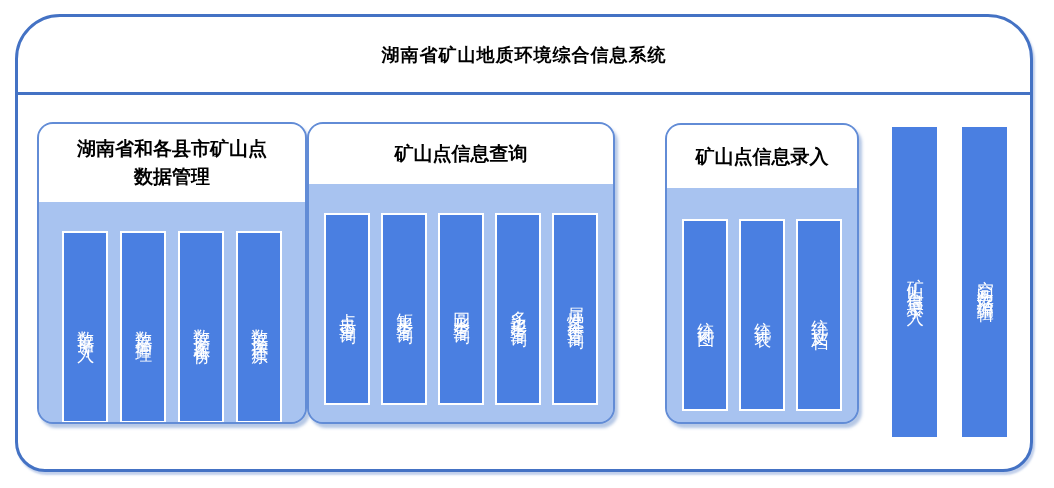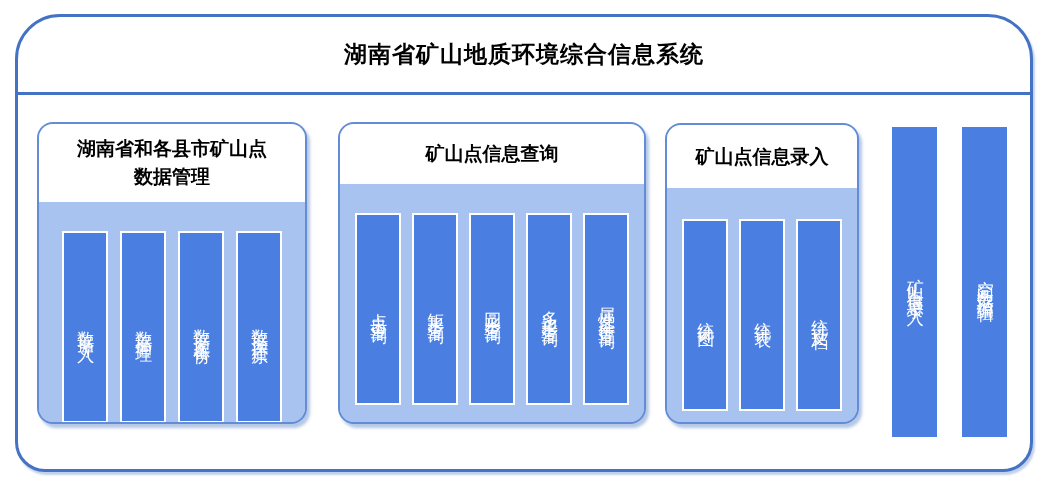--- a/index.html
+++ b/index.html
@@ -17,21 +17,21 @@
     border:3px solid #4472C4;
     border-radius:45px 45px 30px 30px;
     box-shadow:2px 3px 2px rgba(120,150,210,.45);
     background:#ffffff;
     box-sizing:content-box;
   }
   .title-band{
     position:absolute;left:0;top:0;right:0;height:75px;
     border-bottom:3px solid #4472C4;
     display:flex;align-items:center;justify-content:center;
-    font-size:23px;font-weight:700;color:#000;
+    font-size:18px;font-weight:700;color:#000;
     letter-spacing:1px;
   }
   
   .panel{
     position:absolute;
     background:#A8C3F0;
     border:2px solid #628CD6;
     border-radius:16px;
     box-shadow:3px 4px 3px rgba(110,145,205,.5);
     overflow:hidden;
@@ -100,21 +100,21 @@
       </div>
       <div class="vbar">
         <span class="vtext">数据库备份</span>
       </div>
       <div class="vbar">
         <span class="vtext">数据库还原</span>
       </div>
     </div>
   </div>
 
-  <div class="panel" style="left:338px;top:122px;width:308px;height:302px">
+  <div class="panel" style="left:307px;top:122px;width:308px;height:302px">
     <div class="panel-header" style="height:60px">
       <div>矿山点信息查询</div>
     </div>
     <div class="panel-body" style="gap:11px">
       <div class="vbar">
         <span class="vtext">点击查询</span>
       </div>
       <div class="vbar">
         <span class="vtext">矩形查询</span>
       </div>

